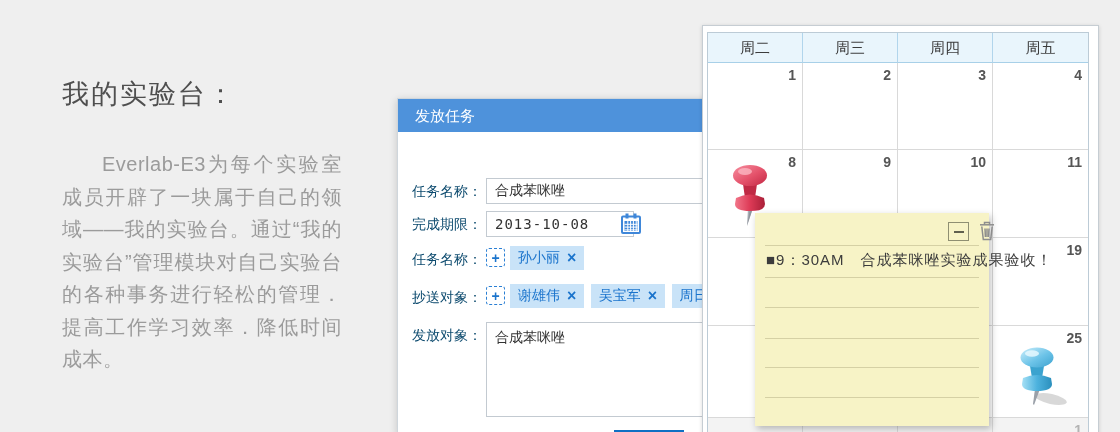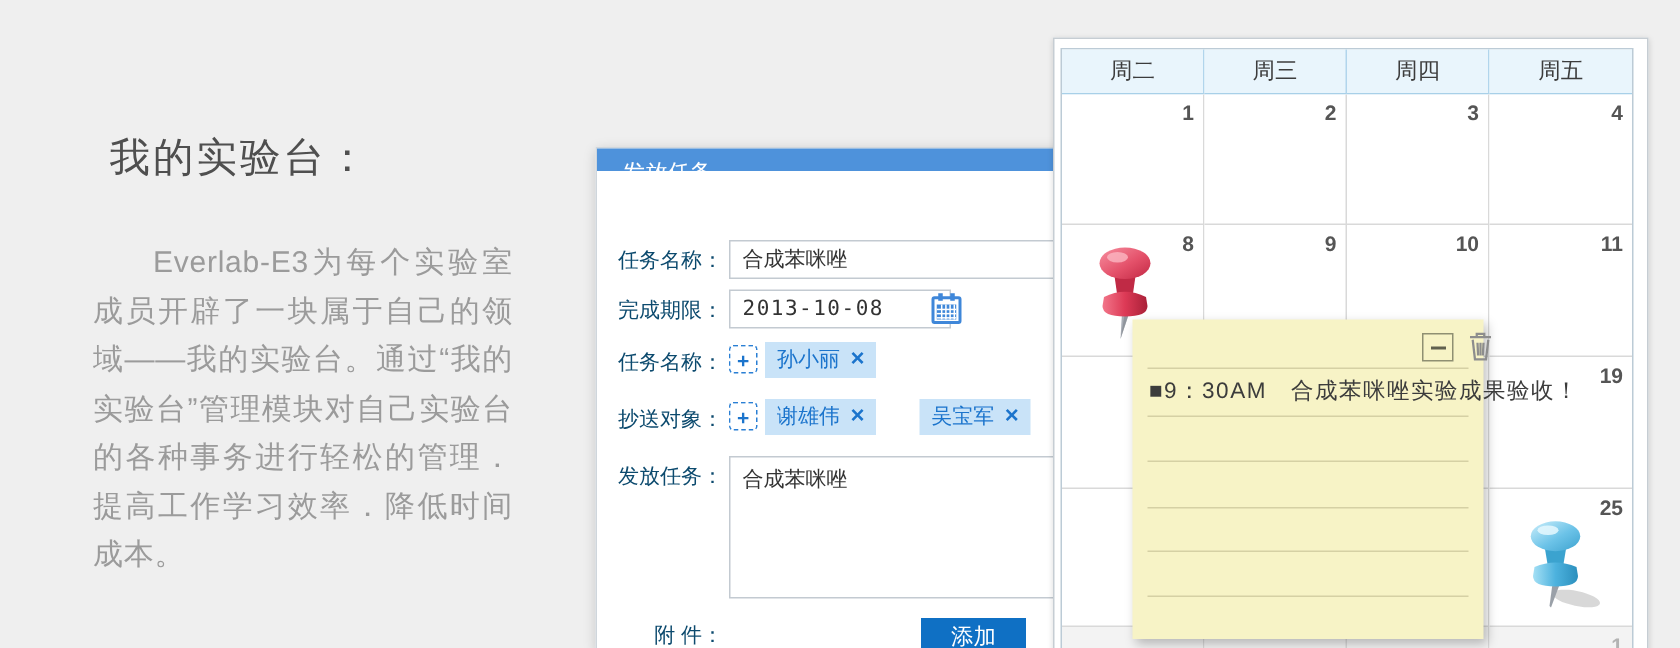--- a/index.html
+++ b/index.html
@@ -1,46 +1,46 @@
 <!DOCTYPE html>
 <html><head>
 <meta charset="utf-8">
 <style>
   html,body{margin:0;padding:0;}
   .stage{position:relative;width:1120px;height:432px;overflow:hidden;background:#efefef;
          font-family:"Liberation Sans","DejaVu Sans",sans-serif;}
 
   
   .intro{position:absolute;left:62px;top:76px;width:280px;}
-  .intro h1{margin:11px;font-size:27px;font-weight:normal;color:#4f4f4f;letter-spacing:2px;}
+  .intro h1{margin:0;font-size:27px;font-weight:normal;color:#4f4f4f;letter-spacing:2px;}
   .intro p{margin:36px 0 0;font-size:20px;line-height:32.5px;color:#9b9b9b;
            text-align:justify;text-indent:2em;letter-spacing:0.5px;}
 
   
   .dialog{position:absolute;left:397px;top:98px;width:440px;height:334px;background:#fff;
           border:1px solid #cfd6dc;box-shadow:0 2px 8px rgba(0,0,0,.18);z-index:2;}
-  .dialog-header{height:15px;line-height:33px;background:#4e92db;color:#fff;
+  .dialog-header{height:33px;line-height:33px;background:#4e92db;color:#fff;
                  font-size:15px;padding-left:17px;}
   .dialog-body{position:relative;}
   .frow{position:absolute;left:0;width:100%;}
   .flabel{position:absolute;left:6px;width:78px;text-align:right;color:#0c4a6e;
           font-size:14px;line-height:26px;white-space:nowrap;}
   .tinput{position:absolute;left:88px;top:0;height:26px;box-sizing:border-box;
           border:1px solid #c3cad1;font-size:14px;padding:2px 8px;color:#333;background:#fff;
           font-family:"Liberation Sans","DejaVu Sans",sans-serif;}
   .w-long{width:330px;}
   .w-date{width:148px;font-family:"DejaVu Sans Mono",monospace;letter-spacing:1px;}
   .cal-btn{position:absolute;left:222px;top:2px;width:22px;height:22px;border:none;
            background:transparent;padding:0;cursor:pointer;}
   .plus-btn{position:absolute;left:88px;top:2px;width:19px;height:19px;box-sizing:border-box;
             background:#fff;border:1px dashed #2a7fd4;border-radius:3px;color:#1b74cc;
             font-size:14px;font-weight:bold;line-height:16px;text-align:center;padding:0;cursor:pointer;}
   .chip-strip{position:absolute;left:112px;top:0;white-space:nowrap;}
   .chip{display:inline-flex;align-items:center;height:24px;background:#c9e3f8;color:#1b74cc;
-        font-size:14px;padding:0 8px;margin-right:24px;}
+        font-size:14px;padding:0 8px;margin-right:2px;}
   .chip .x{margin-left:7px;font-weight:bold;font-size:16px;line-height:1;cursor:pointer;color:#1b74cc;}
   .tarea{position:absolute;left:88px;top:0;width:330px;height:95px;box-sizing:border-box;
          border:1px solid #c3cad1;font-size:14px;padding:6px 8px;color:#333;resize:none;
          font-family:"Liberation Sans","DejaVu Sans",sans-serif;}
   .add-btn{position:absolute;left:216px;top:2px;width:70px;height:25px;background:#0f70c4;
            border:none;color:#fff;font-size:15px;cursor:pointer;
            font-family:"Liberation Sans","DejaVu Sans",sans-serif;}
 
   
   .calendar{position:absolute;left:702px;top:25px;width:388px;height:420px;background:#fff;
@@ -142,21 +142,21 @@
             <span class="x">×</span>
           </span>
           <span class="chip">
             <span>周日</span>
             <span class="x">×</span>
           </span>
         </span>
       </div>
 
       <div class="frow" style="top:190px;">
-        <span class="flabel">发放任务：</span>
+        <span class="flabel">发放对象：</span>
         <textarea class="tarea" style="">合成苯咪唑</textarea>
       </div>
 
       <div class="frow" style="top:296px;">
         <span class="flabel">附 件：</span>
 
         <button class="add-btn">添加</button>
       </div>
 
     </div>

